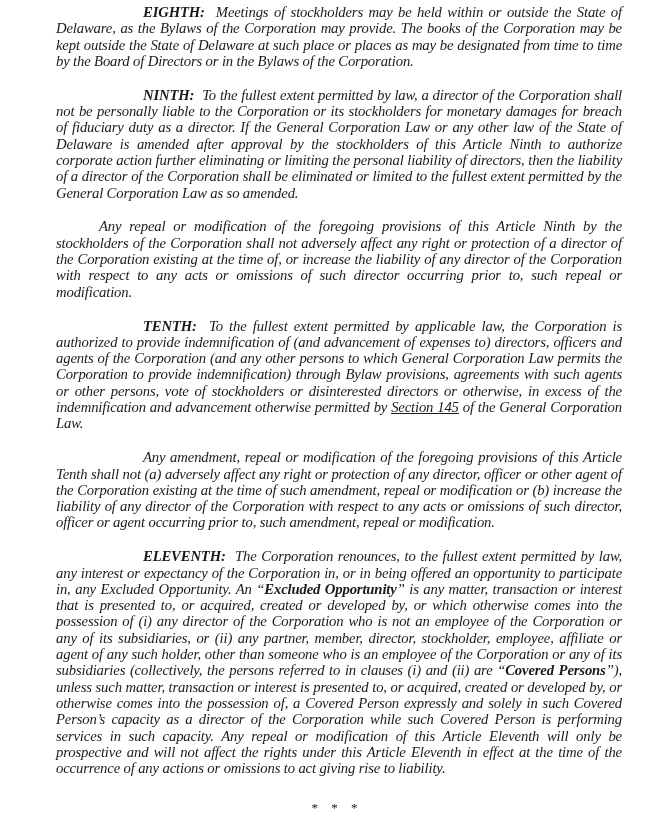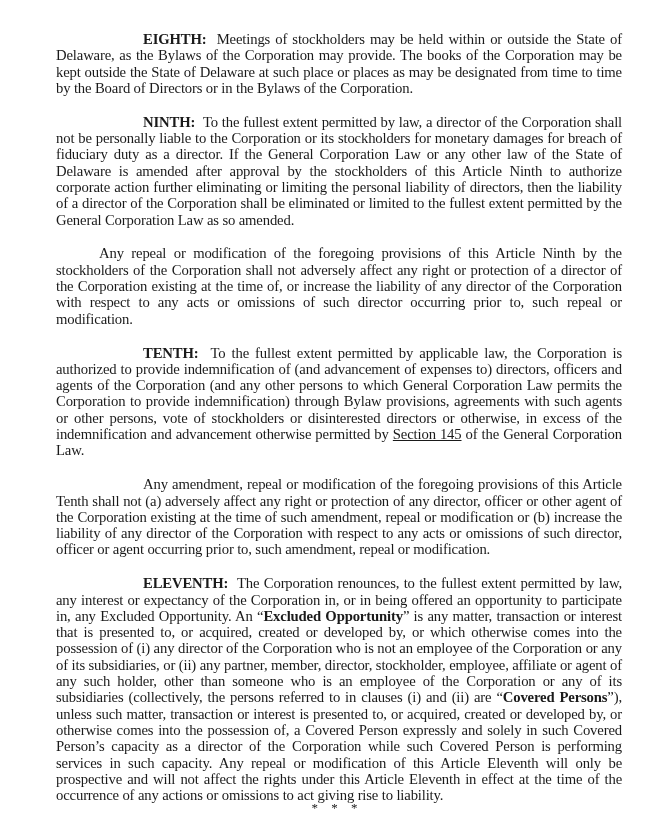--- a/index.html
+++ b/index.html
@@ -10,21 +10,22 @@
     background: #ffffff;
     color: #1a1a1a;
     font-family: "Liberation Serif", "DejaVu Serif", serif;
     font-size: 14.7px;
     line-height: 16.3px;
   }
   .body-text {
     position: absolute;
     left: 56px;
     width: 566px;
-    top: 31px;
+    top: 4px;
+    font-style: italic;
   }
   p {
     margin: 0 0 17.6px 0;
     text-align: justify;
     letter-spacing: -0.15px;
   }
   p.art { text-indent: 87px; }
   p.sub { text-indent: 43px; }
   p.sub2 { text-indent: 87px; }
   .hd { font-weight: bold; }

